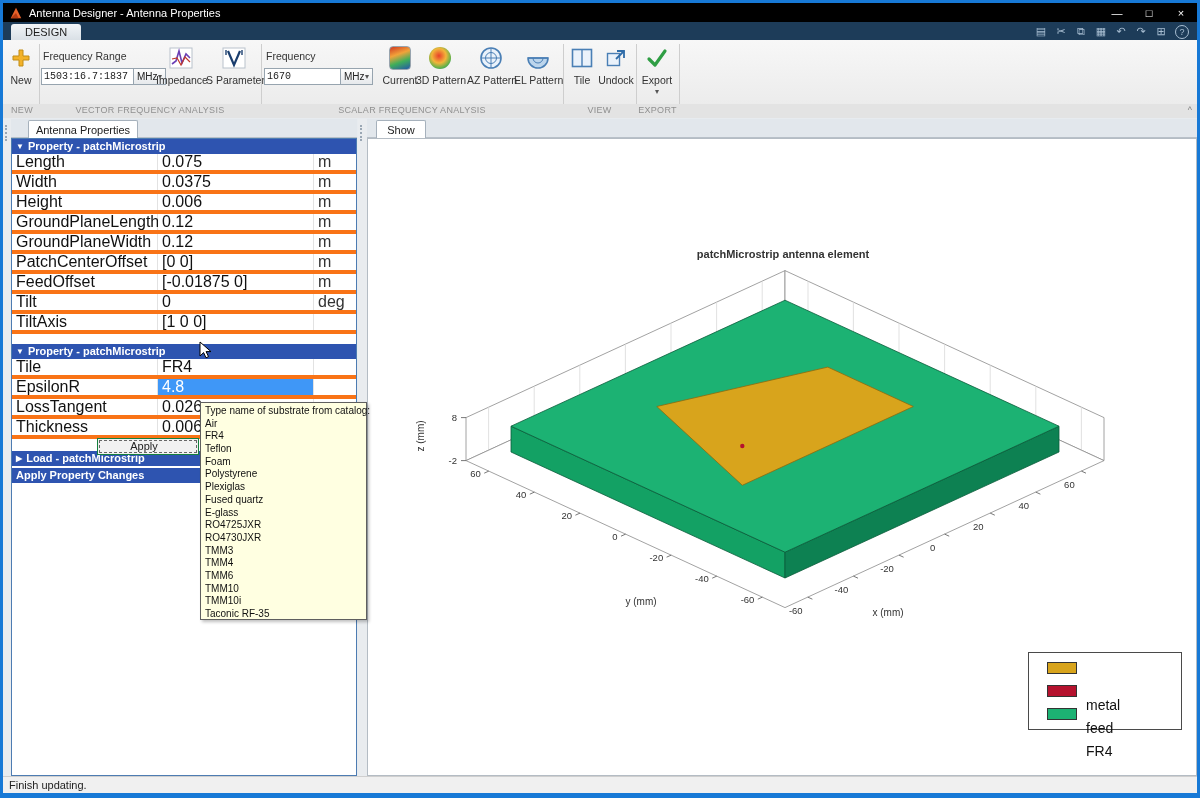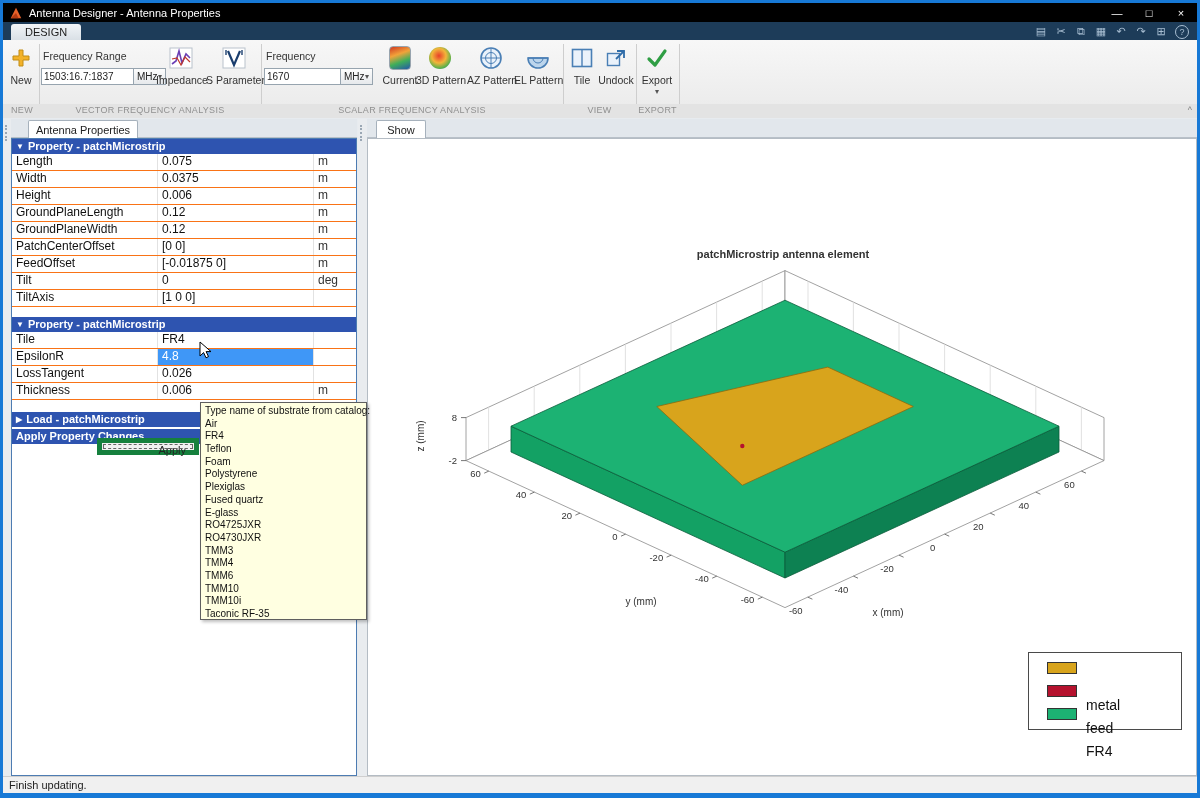--- a/index.html
+++ b/index.html
@@ -23,45 +23,45 @@
   .ribbon{left:3px;top:40px;width:1194px;height:64px;background:linear-gradient(#f7f7f7,#ececec);}
   .seclabels{left:3px;top:104px;width:1194px;height:14px;background:#e3e3e3;
              border-bottom:1px solid #cbcbcb;}
   .seclabel{position:absolute;top:1px;font-size:9px;color:#909090;text-align:center;letter-spacing:.3px;}
   .vdiv{position:absolute;top:4px;height:110px;width:1px;background:#cecece;}
   .rbtn{position:absolute;top:4px;text-align:center;}
   .ric{height:28px;display:flex;align-items:center;justify-content:center;}
   .rlb{margin-top:2px;font-size:10.5px;color:#333;white-space:nowrap;}
   .flabel{position:absolute;font-size:10.5px;color:#333;}
   .finput{position:absolute;height:15px;border:1px solid #97a4af;background:#fff;
-          font-size:10px;font-family:Liberation Sans, sans-serif;padding:0 2px;color:#222;}
+          font-size:10px;font-family:Liberation Mono, monospace;padding:0 2px;color:#222;}
   .dd{position:absolute;height:17px;border:1px solid #97a4af;background:linear-gradient(#fdfdfd,#e6e9ec);
       font-size:10px;color:#222;display:flex;align-items:center;justify-content:space-between;
       padding:0 3px;box-sizing:border-box;}
   .caret{font-size:8px;color:#555;}
   
   .workspace{left:3px;top:118px;width:1194px;height:658px;background:#e7ebef;}
   .gutter{position:absolute;width:8px;background:#e9ecef;}
   .grip{position:absolute;left:2px;top:6px;width:3px;height:16px;border-left:2px dotted #9aa7b4;}
   .paneltabbar{position:absolute;height:19px;background:#e2e7ec;border-bottom:1px solid #b8c0c8;box-sizing:border-box;}
   .paneltab{position:absolute;top:1px;height:18px;background:#fff;border:1px solid #a6b1bc;border-bottom:none;
             font-size:11px;color:#222;line-height:18px;text-align:center;border-radius:2px 2px 0 0;}
   .panelbody{position:absolute;background:#fff;box-sizing:border-box;}
   
   .phead{height:15px;background:#2e54b0;color:#fff;font-size:11px;font-weight:bold;
          line-height:15px;padding-left:4px;display:flex;gap:4px;align-items:center;}
   .phead .arr{font-size:8px;}
-  .prow{display:flex;height:16px;font-size:12px;line-height:15px;border-bottom:1px solid #f97316;}
+  .prow{display:flex;height:16px;font-size:16px;line-height:15px;border-bottom:4px solid #f97316;}
   .pname{width:141px;padding-left:4px;border-right:1px solid #e2e2e2;color:#111;}
   .pval{width:151px;padding-left:4px;border-right:1px solid #e2e2e2;background:#fff;color:#111;}
   .punit{flex:1;padding-left:4px;color:#333;}
   .sel{background:#3f97f7;color:#fff;}
   .applybtn{position:absolute;left:85px;top:299px;width:102px;height:17px;background:#f1f1f1;
-            border:5px solid #15803d;box-sizing:border-box;font-size:11px;color:#222;
-            text-align:right;padding-right:8px;line-height:14px;}
+            border:1px solid #15803d;box-sizing:border-box;font-size:11px;color:#222;
+            text-align:center;padding-right:8px;line-height:14px;}
   .applybtn .inner{position:absolute;inset:1px;border:1px dashed #666;}
   
   .tooltip{left:200px;top:402px;width:167px;height:218px;background:#ffffe1;
            border:1px solid #5f5f5f;z-index:50;font-size:10px;color:#111;
            padding:2px 0 0 4px;box-sizing:border-box;box-shadow:2px 2px 3px rgba(0,0,0,.25);}
   .tooltip div{height:12.7px;line-height:12.7px;white-space:nowrap;}
   
   svg text{font-family:"Liberation Sans",sans-serif;fill:#333;}
   .legend{left:1028px;top:652px;width:152px;height:76px;background:#fff;border:1px solid #4a4a4a;z-index:10;}
   .lrow{position:absolute;left:0;width:100%;height:22px;}

